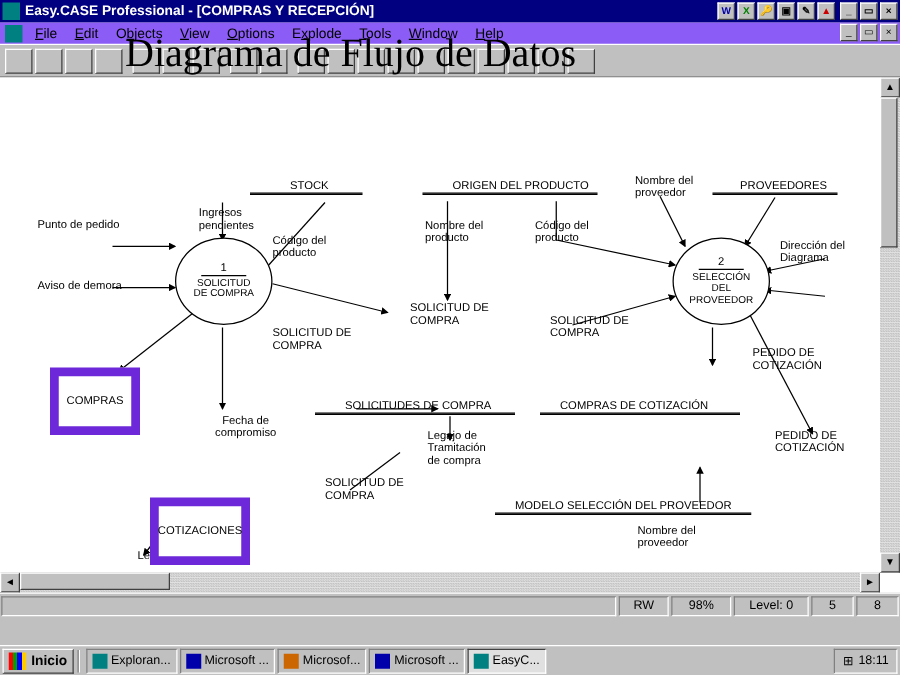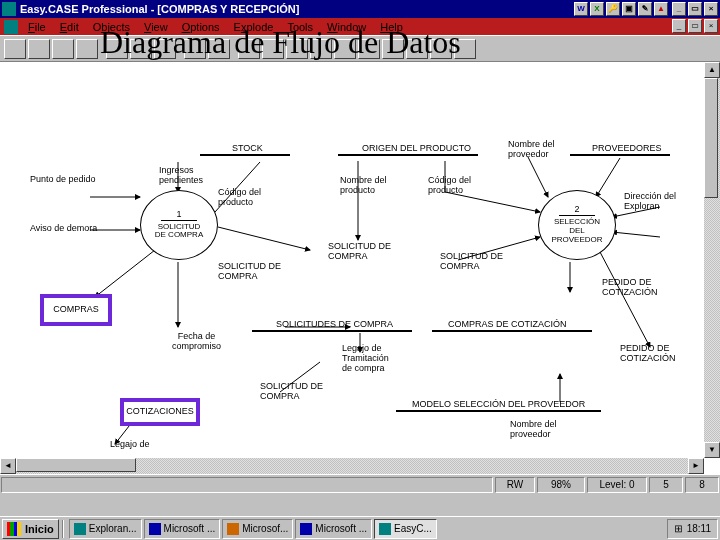--- a/index.html
+++ b/index.html
@@ -2,33 +2,33 @@
 <html><head>
 <meta charset="utf-8">
 <style>
   * { box-sizing: border-box; margin: 0; padding: 0; }
   body { font-family: "MS Sans Serif", Arial, sans-serif; font-size: 11px; background: #c0c0c0; width: 720px; height: 540px; overflow: hidden; position: relative; }
   .titlebar { background: #000080; color: #fff; height: 18px; display: flex; align-items: center; padding: 0 2px; font-weight: bold; font-size: 11px; }
   .titlebar .icon { width: 14px; height: 14px; background: #008080; margin-right: 4px; }
   .titlebar .title { flex: 1; }
   .titlebar .winbtns { display: flex; gap: 2px; margin-left: auto; }
   .sysbtn { width: 14px; height: 14px; background: #c0c0c0; border: 1px solid; border-color: #fff #404040 #404040 #fff; font-size: 8px; text-align: center; line-height: 12px; color: #000; }
-  .menubar { height: 18px; background: #b91c1c; display: flex; align-items: center; padding: 0 4px; gap: 2px; position: relative; border-bottom: 1px solid #fff; }
+  .menubar { height: 18px; background: #8b5cf6; display: flex; align-items: center; padding: 0 4px; gap: 2px; position: relative; border-bottom: 1px solid #fff; }
   .menubar .icon { width: 14px; height: 14px; background: #008080; margin-right: 2px; }
   .menubar span { padding: 1px 6px; }
   .menubar span u { text-decoration: underline; }
   .menubar .winbtns { position: absolute; right: 2px; top: 1px; display: flex; gap: 2px; }
   .toolbar { height: 26px; background: #c0c0c0; display: flex; align-items: center; padding: 2px 4px; gap: 2px; border-bottom: 1px solid #808080; position: relative; }
   .tbbtn { width: 22px; height: 20px; background: #c0c0c0; border: 1px solid; border-color: #fff #404040 #404040 #fff; }
   .tbsep { width: 4px; }
   .overlay-title { position: absolute; left: 100px; top: 24px; font-family: Georgia, serif; font-size: 32px; color: #000; z-index: 10; pointer-events: none; }
   .canvas-wrap { position: relative; width: 720px; height: 412px; background: #fff; overflow: hidden; }
   .canvas { position: absolute; left: 0; top: 0; width: 704px; height: 396px; background: #fff; }
   .lbl { position: absolute; font-size: 9px; color: #000; line-height: 1.1; white-space: nowrap; }
-  .rect { position: absolute; border: 4px solid #6d28d9; background: #fff; font-size: 9px; text-align: center; display: flex; align-items: center; justify-content: center; padding: 10px; line-height: 1.1; }
+  .rect { position: absolute; border: 7px solid #6d28d9; background: #fff; font-size: 9px; text-align: center; display: flex; align-items: center; justify-content: center; padding: 20px; line-height: 1.1; }
   .circle { position: absolute; border: 1px solid #000; border-radius: 50%; background: #fff; font-size: 8px; text-align: center; display: flex; flex-direction: column; align-items: center; justify-content: center; line-height: 1.1; padding: 2px; }
   .circleNum { font-size: 9px; border-bottom: 1px solid #000; width: 50%; text-align: center; margin-bottom: 2px; }
   .hscroll { position: absolute; left: 0; bottom: 0; width: 704px; height: 16px; background: #c0c0c0; display: flex; }
   .vscroll { position: absolute; right: 0; top: 0; bottom: 16px; width: 16px; background: #c0c0c0; display: flex; flex-direction: column; }
   .scrollbtn { width: 16px; height: 16px; background: #c0c0c0; border: 1px solid; border-color: #fff #404040 #404040 #fff; text-align: center; font-size: 8px; line-height: 14px; }
   .scrolltrack { flex: 1; background: repeating-conic-gradient(#c0c0c0 0 25%, #e0e0e0 0 50%) 0/2px 2px; position: relative; }
   .hscroll .thumb { position: absolute; left: 0; top: 0; width: 120px; height: 14px; background: #c0c0c0; border: 1px solid; border-color: #fff #404040 #404040 #fff; }
   .vscroll .thumb { position: absolute; left: 0; top: 0; height: 120px; width: 14px; background: #c0c0c0; border: 1px solid; border-color: #fff #404040 #404040 #fff; }
   .statusbar { height: 20px; background: #c0c0c0; display: flex; align-items: center; border-top: 1px solid #fff; }
   .statusbar .cell { border: 1px solid; border-color: #808080 #fff #fff #808080; height: 16px; margin: 2px 1px; padding: 0 6px; font-size: 10px; line-height: 14px; text-align: center; }
@@ -151,21 +151,21 @@
     <div class="lbl" style="left:232px; top:82px;">STOCK</div>
     <div class="lbl" style="left:362px; top:82px;">ORIGEN DEL PRODUCTO</div>
     <div class="lbl" style="left:508px; top:78px; white-space:pre;">Nombre del
 proveedor</div>
     <div class="lbl" style="left:592px; top:82px;">PROVEEDORES</div>
     <div class="lbl" style="left:340px; top:114px; white-space:pre;">Nombre del
 producto</div>
     <div class="lbl" style="left:428px; top:114px; white-space:pre;">Código del
 producto</div>
     <div class="lbl" style="left:624px; top:130px; white-space:pre;">Dirección del
-Exploran</div>
+Diagrama</div>
     <div class="lbl" style="left:328px; top:180px; white-space:pre;">SOLICITUD DE
 COMPRA</div>
     <div class="lbl" style="left:218px; top:200px; white-space:pre;">SOLICITUD DE
 COMPRA</div>
     <div class="lbl" style="left:440px; top:190px; white-space:pre;">SOLICITUD DE
 COMPRA</div>
     <div class="lbl" style="left:276px; top:258px;">SOLICITUDES DE COMPRA</div>
     <div class="lbl" style="left:448px; top:258px;">COMPRAS DE COTIZACIÓN</div>
     <div class="lbl" style="left:602px; top:216px; white-space:pre;">PEDIDO DE
 COTIZACIÓN</div>

